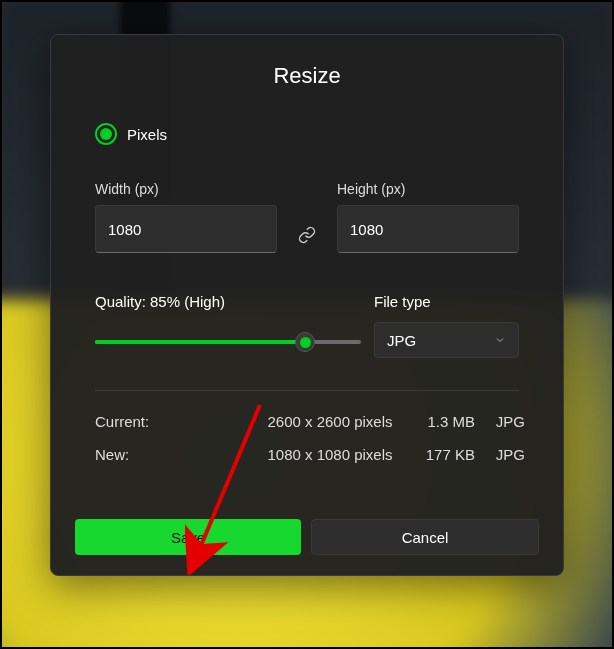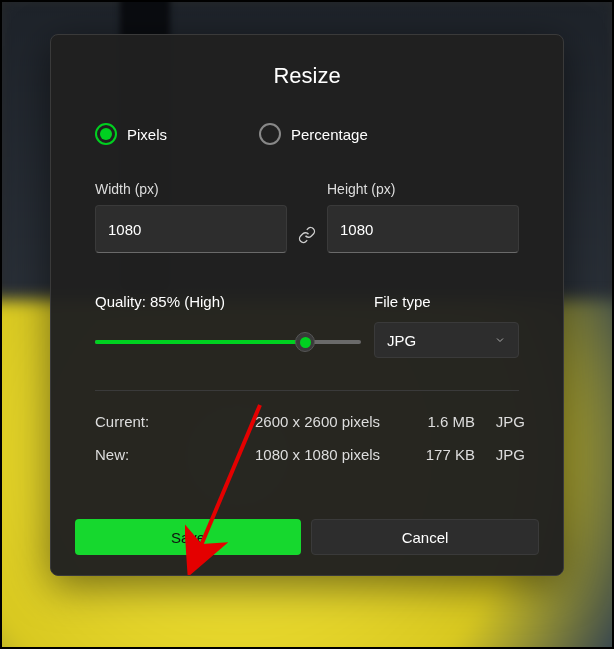--- a/index.html
+++ b/index.html
@@ -104,21 +104,21 @@
       border-radius: 50%;
       background: #00d020;
     }
     .radio-label {
       font-size: 15px;
       color: #fff;
     }
     .dims-row {
       display: flex;
       align-items: flex-end;
-      gap: 4px;
+      gap: 14px;
       padding: 0 20px;
       margin-bottom: 40px;
     }
     .dim-field {
       flex: 1;
     }
     .field-label {
       font-size: 14px;
       color: #ddd;
       margin-bottom: 8px;
@@ -239,21 +239,21 @@
       display: grid;
       grid-template-columns: 160px 150px 70px 50px;
       font-size: 15px;
       color: #ddd;
       margin-bottom: 10px;
       margin-top: 16px;
     }
     .info-row > span {
       white-space: nowrap;
     }
-    .info-dims { text-align: left; }
+    .info-dims { text-align: center; }
     .info-size { text-align: right; }
     .info-fmt { text-align: right; }
     .button-row {
       display: flex;
       gap: 10px;
     }
     .btn {
       flex: 1;
       height: 36px;
       border-radius: 4px;
@@ -294,24 +294,20 @@
 <div class="dialog">
 
   <h1 class="dialog-title">Resize</h1>
 
   <div class="radio-row">
     <div class="radio-item">
       <span class="radio-circle selected">
         <span class="radio-dot"></span>
       </span>
       <span class="radio-label">Pixels</span>
-    </div>
-    <div class="radio-item">
-      <span class="radio-circle"></span>
-      <span class="radio-label">Percentage</span>
     </div>
   </div>
 
   <div class="dims-row">
     <div class="dim-field">
       <label class="field-label">Width (px)</label>
       <input class="text-input" type="text" value="1080" style="">
     </div>
     <div class="link-icon">
       <svg width="18" height="18" viewBox="0 0 24 24" fill="none" stroke="currentColor" stroke-width="1.8">
@@ -348,21 +344,21 @@
       </div>
     </div>
   </div>
 
   <div class="divider"></div>
 
   <div class="info-grid">
     <div class="info-row">
       <span>Current:</span>
       <span class="info-dims">2600 x 2600 pixels</span>
-      <span class="info-size">1.6 MB</span>
+      <span class="info-size">1.3 MB</span>
       <span class="info-fmt">JPG</span>
     </div>
     <div class="info-row">
       <span>New:</span>
       <span class="info-dims">1080 x 1080 pixels</span>
       <span class="info-size">177 KB</span>
       <span class="info-fmt">JPG</span>
     </div>
   </div>
 

